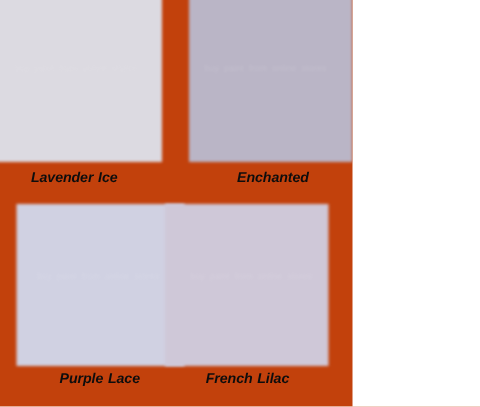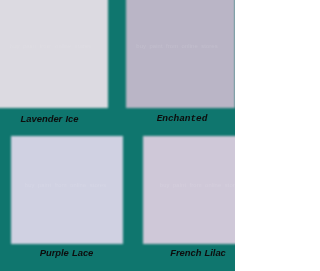--- a/index.html
+++ b/index.html
@@ -1,16 +1,16 @@
 <!DOCTYPE html>
 <html><head>
 <meta charset="utf-8">
 <style>
   html,body{margin:0;padding:0;background:#ffffff;}
-  .page{position:relative;width:235px;height:271px;background:#0f766e;overflow:hidden;
+  .page{position:relative;width:235px;height:271px;background:#c2410c;overflow:hidden;
         font-family:"Liberation Sans",sans-serif;-webkit-font-smoothing:antialiased;}
   .cell{position:absolute;}
   .swatch{position:absolute;filter:blur(1px);}
   .wm{position:absolute;left:0;right:0;text-align:center;font-size:5.8px;
       letter-spacing:.12px;word-spacing:1.7px;color:#ffffff;opacity:.18;
       white-space:nowrap;filter:blur(0.62px);font-family:"Liberation Sans",sans-serif;}
   .label{position:absolute;text-align:center;font-size:9.45px;font-style:italic;
          font-weight:bold;color:#0d0d0d;white-space:nowrap;word-spacing:0.55px;letter-spacing:-0.04px;filter:blur(0.22px);}
 </style>
 </head>
@@ -20,28 +20,28 @@
 
   <div class="cell" style="left:0px;top:0px;width:107px;height:131px;">
     <div class="swatch" style="left: -4px; top: -4px; width: 111.5px; height: 111.5px; background-color: rgb(220, 218, 225);"></div>
     <div class="wm" style="top: 43px; left: -6px; opacity: 0.06;">buy paint from online stores</div>
     <div class="label" style="left:-4px;top:113px;width:107px;">Lavender Ice</div>
   </div>
 
   <div class="cell" style="left:126px;top:0px;width:108px;height:131px;">
     <div class="swatch" style="left: 0px; top: -4px; width: 108.7px; height: 111.5px; background-color: rgb(186, 181, 198);"></div>
     <div class="wm" style="top: 43px; left: -6px; opacity: 0.115;">buy paint from online stores</div>
-    <div class="label" style="left:2px;top:113px;width:108px;font-family:Liberation Mono, monospace;">Enchanted</div>
+    <div class="label" style="left:2px;top:113px;width:108px;">Enchanted</div>
   </div>
 
   <div class="cell" style="left:0px;top:136px;width:107px;height:131px;margin-left:15px;">
     <div class="swatch" style="left: -4px; top: 0px; width: 111.5px; height: 107.5px; background-color: rgb(208, 209, 226);"></div>
     <div class="wm" style="top: 46px; left: -6px; opacity: 0.1;">buy paint from online stores</div>
     <div class="label" style="left:-2px;top:111px;width:107px;">Purple Lace</div>
   </div>
 
-  <div class="cell" style="left:143px;top:136px;width:121px;height:131px;">
+  <div class="cell" style="left:110px;top:136px;width:121px;height:131px;">
     <div class="swatch" style="left: 0px; top: 0px; width: 108.7px; height: 107.5px; background-color: rgb(207, 200, 216);"></div>
     <div class="wm" style="top: 46px; left: -6px; opacity: 0.105;">buy paint from online stores</div>
     <div class="label" style="left:1px;top:111px;width:108px;">French Lilac</div>
   </div>
 
 </div>
 
 </body></html>

